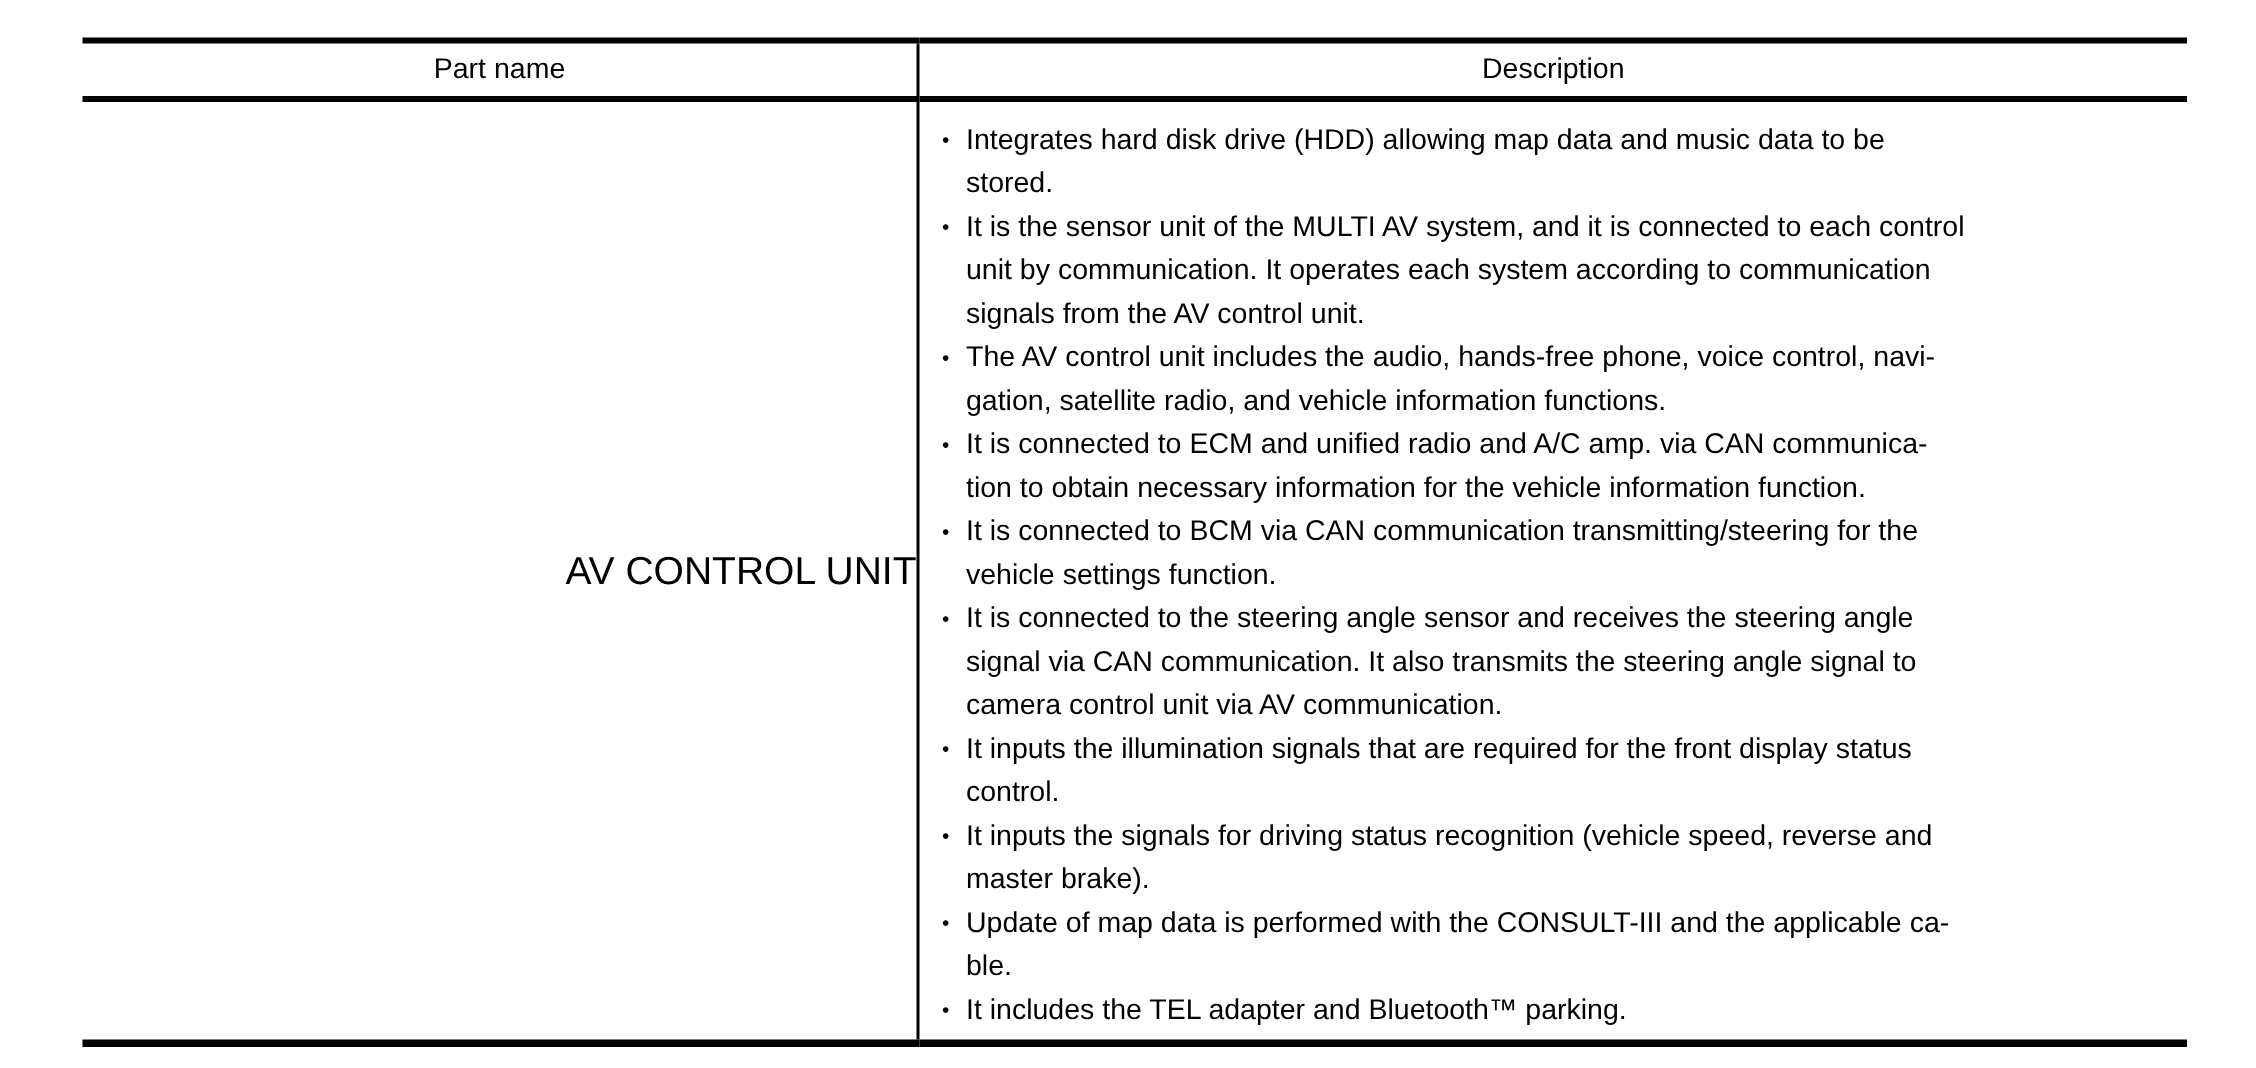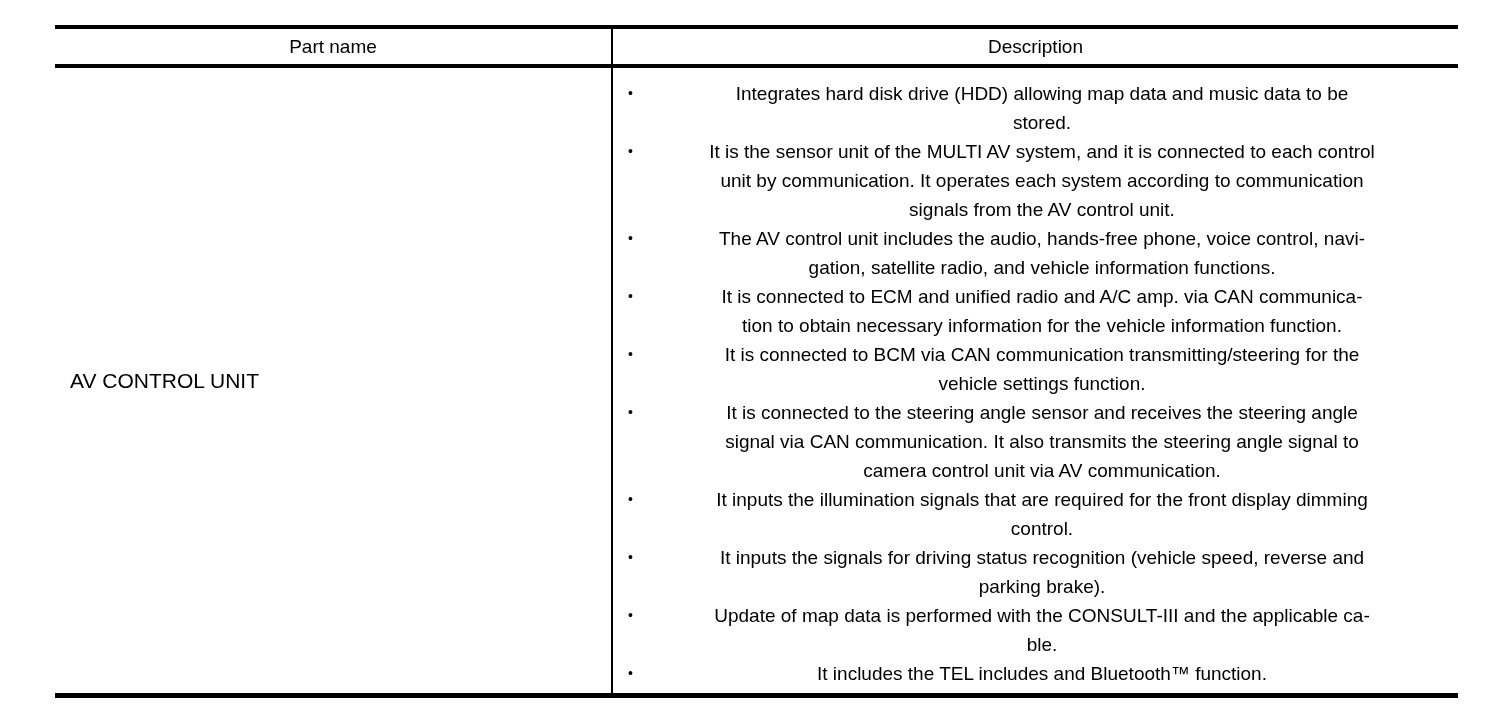--- a/index.html
+++ b/index.html
@@ -36,27 +36,26 @@
     text-align: center;
     vertical-align: middle;
     padding: 0;
   }
   th:first-child, td:first-child {
     border-right: 2px solid #000;
   }
   tbody td {
     border-bottom: 5px solid #000;
     padding: 0;
-    text-align: center;
   }
   td.part-cell {
     vertical-align: middle;
-    font-size: 21px;
+    font-size: 26px;
     padding-left: 15px;
-    text-align: left;
+    text-align: right;
   }
   td.desc-cell {
     vertical-align: top;
     padding: 11px 18px 5px 14px;
   }
   ul.desc-list {
     list-style: none;
     margin: 0;
     padding: 0;
   }
@@ -103,25 +102,25 @@
 signals from the AV control unit.</li>
               <li>The AV control unit includes the audio, hands-free phone, voice control, navi-
 gation, satellite radio, and vehicle information functions.</li>
               <li>It is connected to ECM and unified radio and A/C amp. via CAN communica-
 tion to obtain necessary information for the vehicle information function.</li>
               <li>It is connected to BCM via CAN communication transmitting/steering for the
 vehicle settings function.</li>
               <li>It is connected to the steering angle sensor and receives the steering angle
 signal via CAN communication. It also transmits the steering angle signal to
 camera control unit via AV communication.</li>
-              <li>It inputs the illumination signals that are required for the front display dimming
+              <li>It inputs the illumination signals that are required for the front display status
 control.</li>
               <li>It inputs the signals for driving status recognition (vehicle speed, reverse and
-parking brake).</li>
+master brake).</li>
               <li>Update of map data is performed with the CONSULT-III and the applicable ca-
 ble.</li>
-              <li>It includes the TEL includes and Bluetooth™ function.</li>
+              <li>It includes the TEL adapter and Bluetooth™ parking.</li>
             </ul>
         </td>
       </tr>
     </tbody>
   </table>
 </div>
 
 </body></html>

